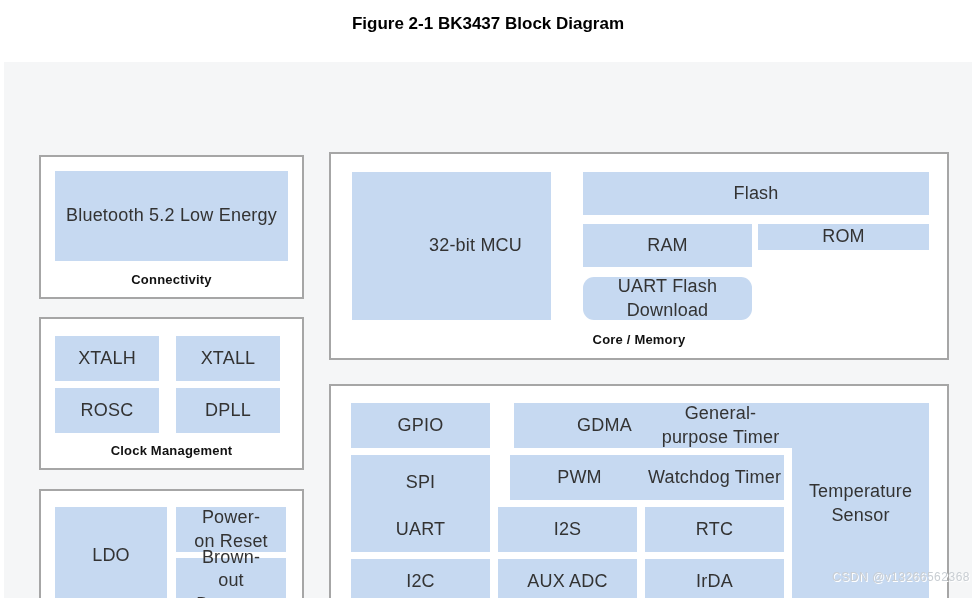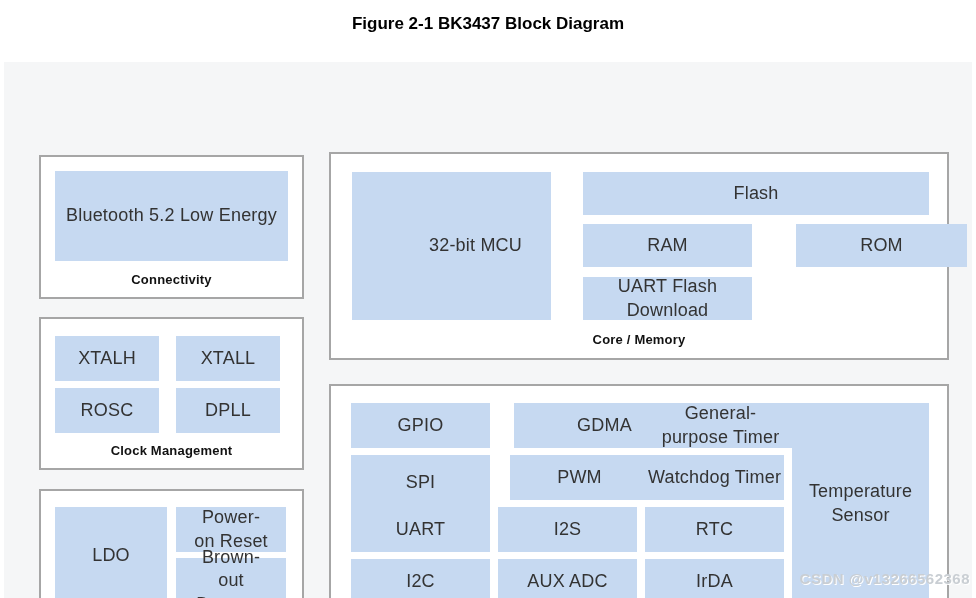--- a/index.html
+++ b/index.html
@@ -55,22 +55,22 @@
   #power{left:35px;top:427px;width:265px;height:151px;}
   #pwr-ldo{left:14px;top:16px;width:112px;height:97px;}
   #pwr-por{left:135px;top:16px;width:110px;height:45px;padding:0 16px;}
   #pwr-bod{left:135px;top:67px;width:110px;height:46px;padding:0 16px;}
 
   
   #core{left:325px;top:90px;width:620px;height:208px;}
   #core-mcu{left:21px;top:18px;width:199px;height:148px;padding-left:48px;}
   #core-flash{left:252px;top:18px;width:346px;height:43px;}
   #core-ram{left:252px;top:70px;width:169px;height:43px;}
-  #core-rom{left:427px;top:70px;width:171px;height:43px;margin-left:38px;}
-  #core-uartfd{left:252px;top:123px;width:169px;height:43px;}
+  #core-rom{left:427px;top:70px;width:171px;height:26px;}
+  #core-uartfd{left:252px;top:123px;width:169px;height:43px;border-radius:11px;}
   #core-jtag{left:427px;top:123px;width:171px;height:43px;}
   #core .section-label{bottom:11px;}
 
   
   #periph{left:325px;top:322px;width:620px;height:256px;}
   #per-gpio   {left:20px; top:17px; width:139px;height:45px;}
   #per-gdma   {left:183px;top:17px; width:139px;height:45px;padding-left:42px;}
   #per-gpt    {left:314px;top:17px; width:151px;height:45px;padding:0 12px;}
   #per-spi    {left:20px; top:69px; width:139px;height:56px;}
   #per-pwm    {left:167px;top:69px; width:139px;height:45px;margin-left:12px;}
@@ -78,24 +78,23 @@
   #per-uart   {left:20px; top:121px;width:139px;height:45px;}
   #per-i2s    {left:167px;top:121px;width:139px;height:45px;}
   #per-rtc    {left:314px;top:121px;width:139px;height:45px;}
   #per-i2c    {left:20px; top:173px;width:139px;height:45px;}
   #per-auxadc {left:167px;top:173px;width:139px;height:45px;}
   #per-irda   {left:314px;top:173px;width:139px;height:45px;}
   #per-temp   {left:461px;top:17px; width:137px;height:201px;padding:0 22px;}
 
   .watermark{
     position:absolute;right:6px;top:570px;
-    font-size:15px;color:var(--watermark-color);
+    font-size:12px;color:var(--watermark-color);
     letter-spacing:.5px;
     text-shadow:1px 1px 0 #ffffff;
-    font-weight:bold;
   }
 </style>
 </head>
 <body>
 
 <div class="fig-title">Figure 2-1 BK3437 Block Diagram</div>
 
 <div class="panel">
 
   <div class="container" id="connectivity">

